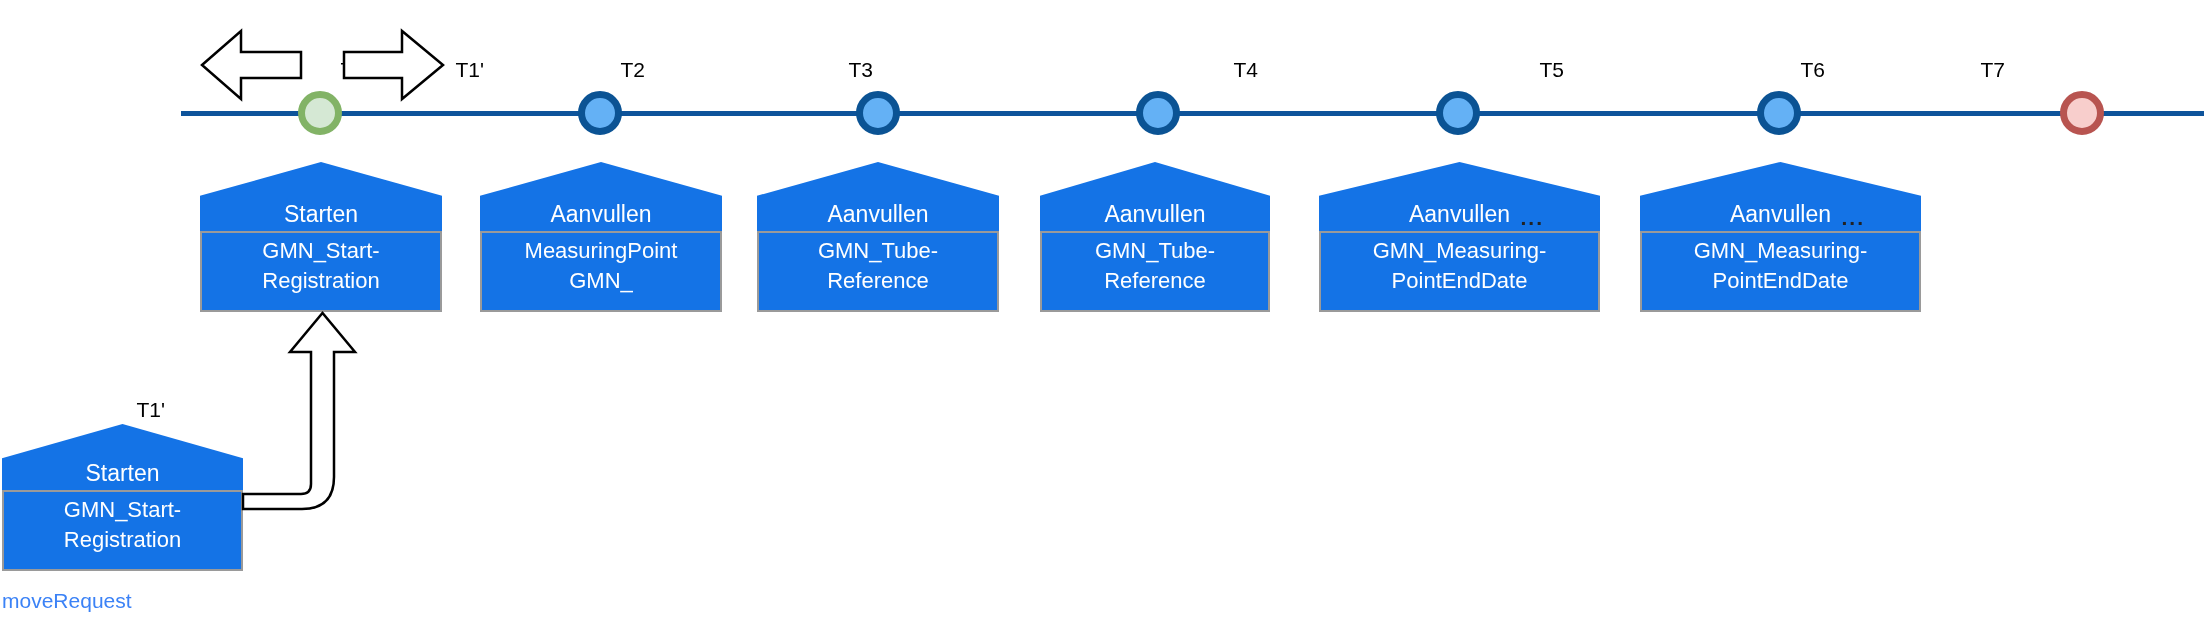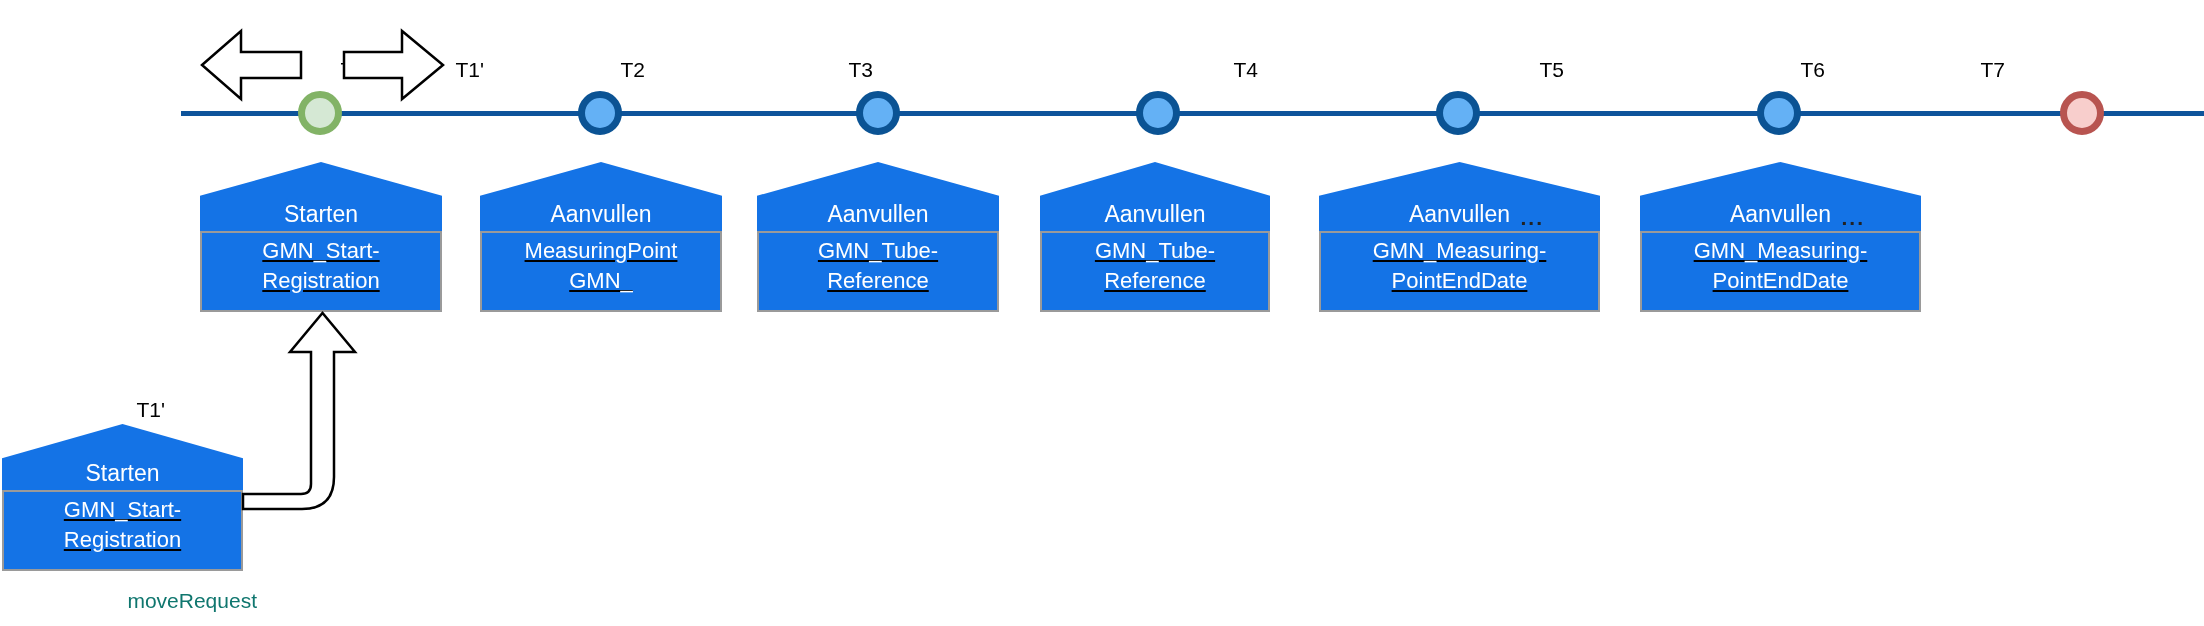--- a/index.html
+++ b/index.html
@@ -11,33 +11,33 @@
   .node{position:absolute;top:91px;width:44px;height:44px;border-radius:50%;
         box-sizing:border-box;border:7px solid #0b5394;z-index:3;}
   .node.start{background:#d5e8d4;border-color:#82b366;}
   .node.mid{background:#64b1f5;border-color:#0b5394;}
   .node.end{background:#f8cecc;border-color:#b85450;}
 
   .tlabel{position:absolute;top:12px;width:90px;text-align:right;
           font-size:21px;color:#000000;z-index:2;margin-top:46px;}
 
   
-  .event{position:absolute;top:162px;z-index:2;text-decoration:underline;}
+  .event{position:absolute;top:162px;z-index:2;}
   .roof{position:relative;width:100%;height:69px;background:#1473e6;
         clip-path:polygon(50% 0,100% 49%,100% 100%,0 100%,0 49%);}
   .hdr{position:absolute;left:0;right:0;bottom:3px;text-align:center;color:#ffffff;font-size:23px;}
   .dots{position:absolute;right:56px;bottom:1px;color:#222222;font-size:21px;
         letter-spacing:2px;font-weight:bold;}
   .ebody{box-sizing:border-box;width:100%;height:81px;background:#1473e6;
          border:2px solid #9a9a9a;color:#ffffff;font-size:22px;line-height:30px;
          text-align:center;padding-top:3px;}
   .ebody span{display:block;}
 
-  .caption{position:absolute;left:16px;width:241px;top:589px;text-align:right;
-           font-size:21px;color:#0f766e;z-index:2;}
+  .caption{position:absolute;left:2px;width:241px;top:589px;text-align:left;
+           font-size:21px;color:#3b82f6;z-index:2;}
 
   .arrows{position:absolute;left:0;top:0;z-index:4;pointer-events:none;}
 </style>
 </head>
 <body>
 
 <div class="canvas">
 
   <div class="tl-line"></div>
 

